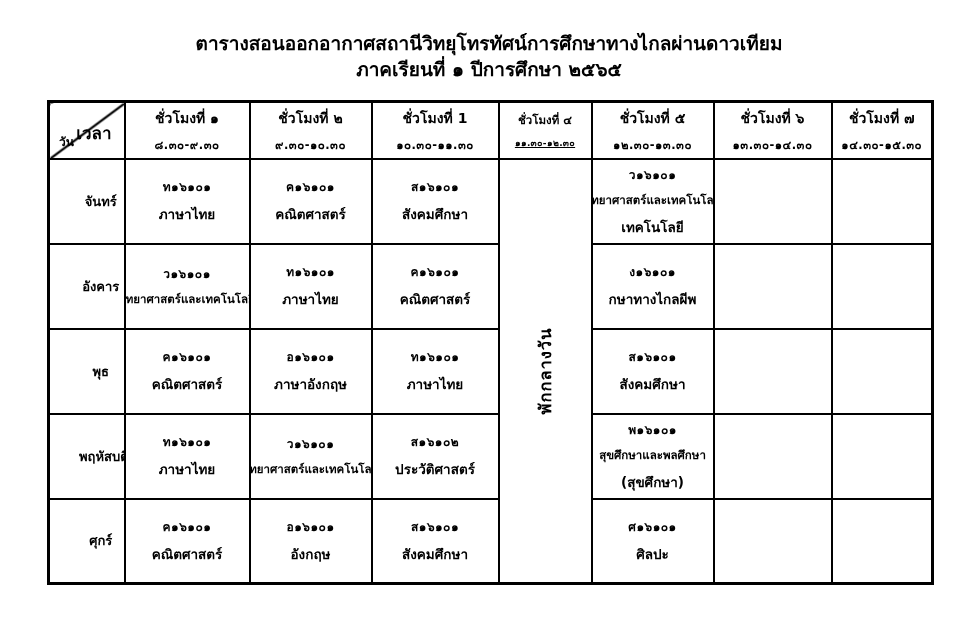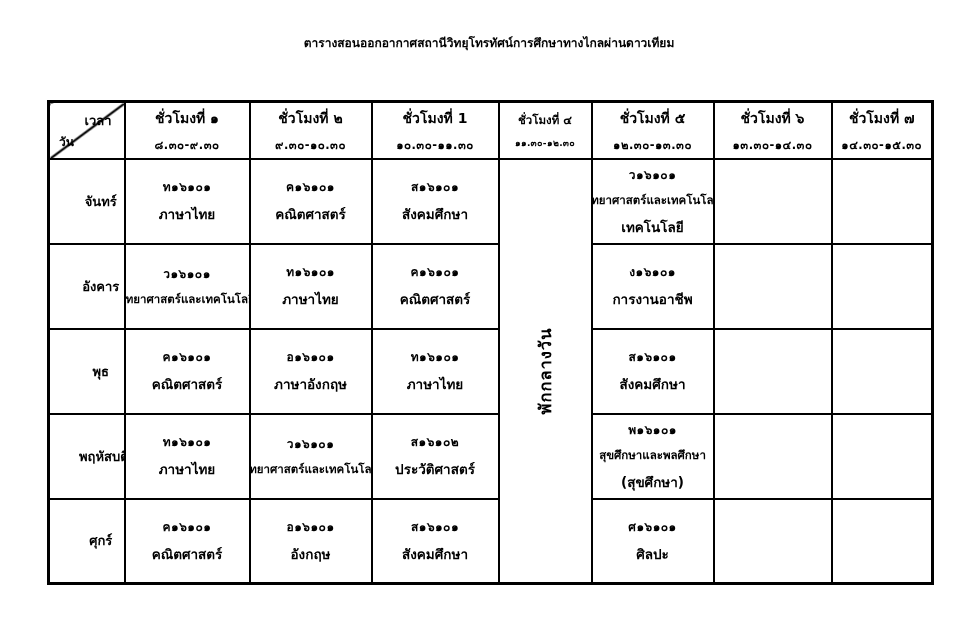--- a/index.html
+++ b/index.html
@@ -15,21 +15,21 @@
     font-family: "DejaVu Sans", sans-serif;
     color: #000000;
     font-weight: bold;
   }
   .title-block {
     position: absolute;
     top: 30px;
     left: 47px;
     width: 884px;
     text-align: center;
-    font-size: 12px;
+    font-size: 19px;
     line-height: 26px;
     font-weight: bold;
   }
   table.schedule {
     position: absolute;
     left: 47px;
     top: 100px;
     width: 884px;
     border-collapse: collapse;
     table-layout: fixed;
@@ -50,43 +50,43 @@
     position: relative;
     padding: 0;
     background: linear-gradient(to bottom right,
       #ffffff calc(50% - 1.5px),
       #000000 calc(50% - 0.7px),
       #000000 calc(50% + 0.7px),
       #ffffff calc(50% + 1.5px));
   }
   .corner-time {
     position: absolute;
-    top: 7px;
+    top: 16px;
     right: 12px;
-    font-size: 13px;
+    font-size: 17px;
   }
   .corner-day {
     position: absolute;
     bottom: 7px;
     left: 9px;
     font-size: 12px;
   }
 
   .cellstack {
     display: flex;
     flex-direction: column;
     align-items: center;
     justify-content: flex-end;
     height: 100%;
     gap: 7px;
   }
   .hour-label { font-size: 14px; }
   .hour-time  { font-size: 11.5px; letter-spacing: 0.5px; }
   td.hdr-small .hour-label { font-size: 11.5px; }
-  td.hdr-small .hour-time  { font-size: 9px; letter-spacing: 0.3px; }
+  td.hdr-small .hour-time  { font-size: 9px; letter-spacing: 0.3px; text-decoration: underline; }
 
   .day-name { font-size: 13px; padding-left: 28px; }
   .course-code { font-size: 12px; letter-spacing: 0.5px; }
   .course-name { font-size: 13.5px; white-space: nowrap; }
   .course-name.long { font-size: 11.5px; }
 
   td.lunch-cell { padding: 0; }
   .lunch-wrap {
     display: flex;
     align-items: center;
@@ -98,20 +98,21 @@
     white-space: nowrap;
     font-size: 16.5px;
     letter-spacing: 1px;
   }
 </style>
 </head>
 <body>
 
 <div class="title-block">
   <div>ตารางสอนออกอากาศสถานีวิทยุโทรทัศน์การศึกษาทางไกลผ่านดาวเทียม</div>
+  <div>ภาคเรียนที่ ๑ ปีการศึกษา ๒๕๖๕</div>
 </div>
 
 <table class="schedule">
   <colgroup>
     <col style="width:76px">
     <col style="width:125px">
     <col style="width:122px">
     <col style="width:127px">
     <col style="width:93px">
     <col style="width:122px">
@@ -231,21 +232,21 @@
     <td>
       <div class="cellstack">
         <div class="course-code">ค๑๖๑๐๑</div>
         <div class="course-name">คณิตศาสตร์</div>
 
       </div>
     </td>
     <td>
       <div class="cellstack">
         <div class="course-code">ง๑๖๑๐๑</div>
-        <div class="course-name">การงานอาชีพ</div>
+        <div class="course-name">กษาทางไกลผีพ</div>
 
       </div>
     </td>
     <td></td>
     <td></td>
   </tr>
 
   <tr class="day-row">
     <td>
       <div class="day-name">พุธ</div>

